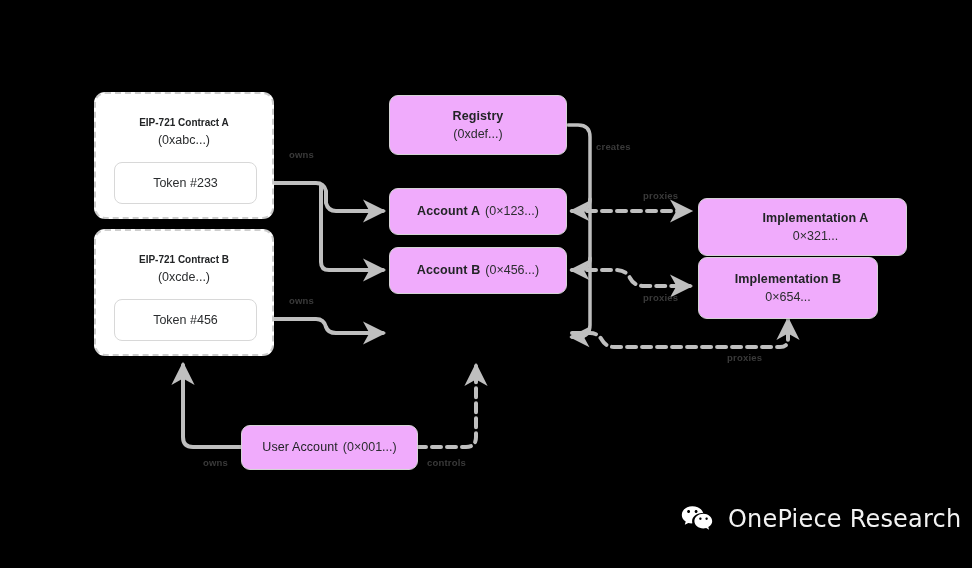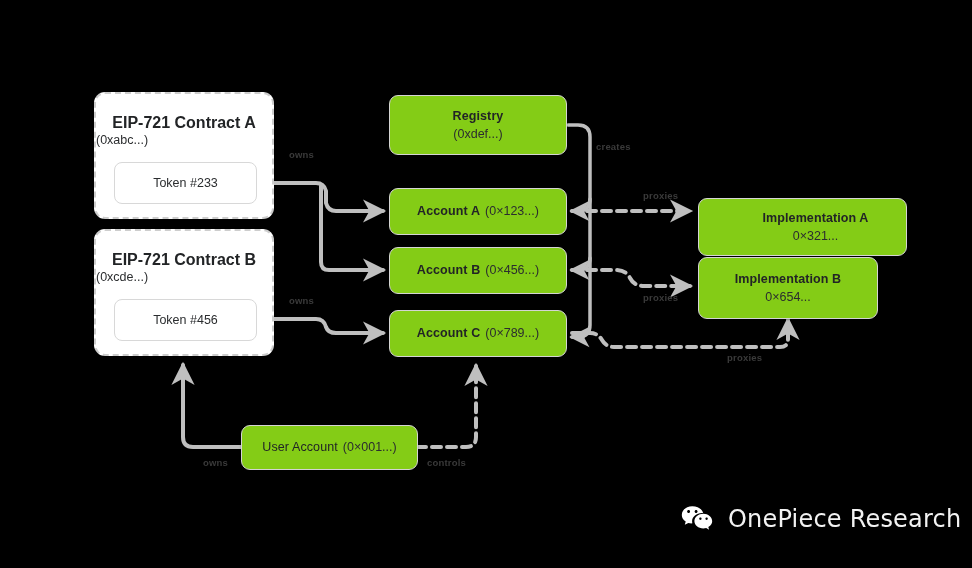--- a/index.html
+++ b/index.html
@@ -7,21 +7,21 @@
     width:972px;height:568px;overflow:hidden;
     font-family:"Liberation Sans","DejaVu Sans",sans-serif;
     -webkit-font-smoothing:antialiased;
   }
   #stage{position:relative;width:972px;height:568px;background:#000;}
   #edges{position:absolute;left:0;top:0;width:972px;height:568px;}
 
   
   .node{
     position:absolute;
-    background:#84cc16;
+    background:#f0abfc;
     border:1px solid #d4d4d4;
     border-radius:9px;
     box-shadow:0 1px 2px rgba(0,0,0,.35);
     display:flex;flex-direction:column;
     align-items:center;justify-content:center;
     color:#222426;
     box-sizing:border-box;
     z-index:3;
   }
   .node .ttl{font-size:12.5px;font-weight:bold;line-height:17px;letter-spacing:.1px;}
@@ -33,24 +33,24 @@
   .container{
     position:absolute;
     background:#ffffff;
     border:2px dashed #cdcdcd;
     border-radius:11px;
     box-sizing:border-box;
     z-index:2;
   }
   .container .c-ttl{
     position:absolute;left:0;right:0;text-align:center;
-    font-size:16px;font-weight:bold;color:#222426;line-height:17px;
+    font-size:10px;font-weight:bold;color:#222426;line-height:17px;
   }
   .container .c-sub{
-    position:absolute;left:0;right:0;
+    position:absolute;left:0;right:0;text-align:center;
     font-size:12.5px;color:#2b2d2f;line-height:18px;
   }
   .token{
     position:absolute;
     background:#ffffff;
     border:1px solid #d8d8d8;
     border-radius:8px;
     display:flex;align-items:center;justify-content:center;
     font-size:12.5px;color:#2b2d2f;
     box-sizing:border-box;
@@ -159,24 +159,20 @@
   <div class="node inline" style="left:389px;top:188px;width:178px;height:47px;">
     <div class="ttl">Account A</div>
     <div class="sub">(0×123...)</div>
   </div>
 
   <div class="node inline" style="left:389px;top:247px;width:178px;height:47px;">
     <div class="ttl">Account B</div>
     <div class="sub">(0×456...)</div>
   </div>
 
-  <div class="node inline" style="left:389px;top:310px;width:178px;height:47px;">
-    <div class="ttl">Account C</div>
-    <div class="sub">(0×789...)</div>
-  </div>
 
   <div class="node" style="left:698px;top:198px;width:209px;height:58px;padding-left:26px;">
     <div class="ttl">Implementation A</div>
     <div class="sub">0×321...</div>
   </div>
 
   <div class="node" style="left:698px;top:257px;width:180px;height:62px;">
     <div class="ttl">Implementation B</div>
     <div class="sub">0×654...</div>
   </div>

